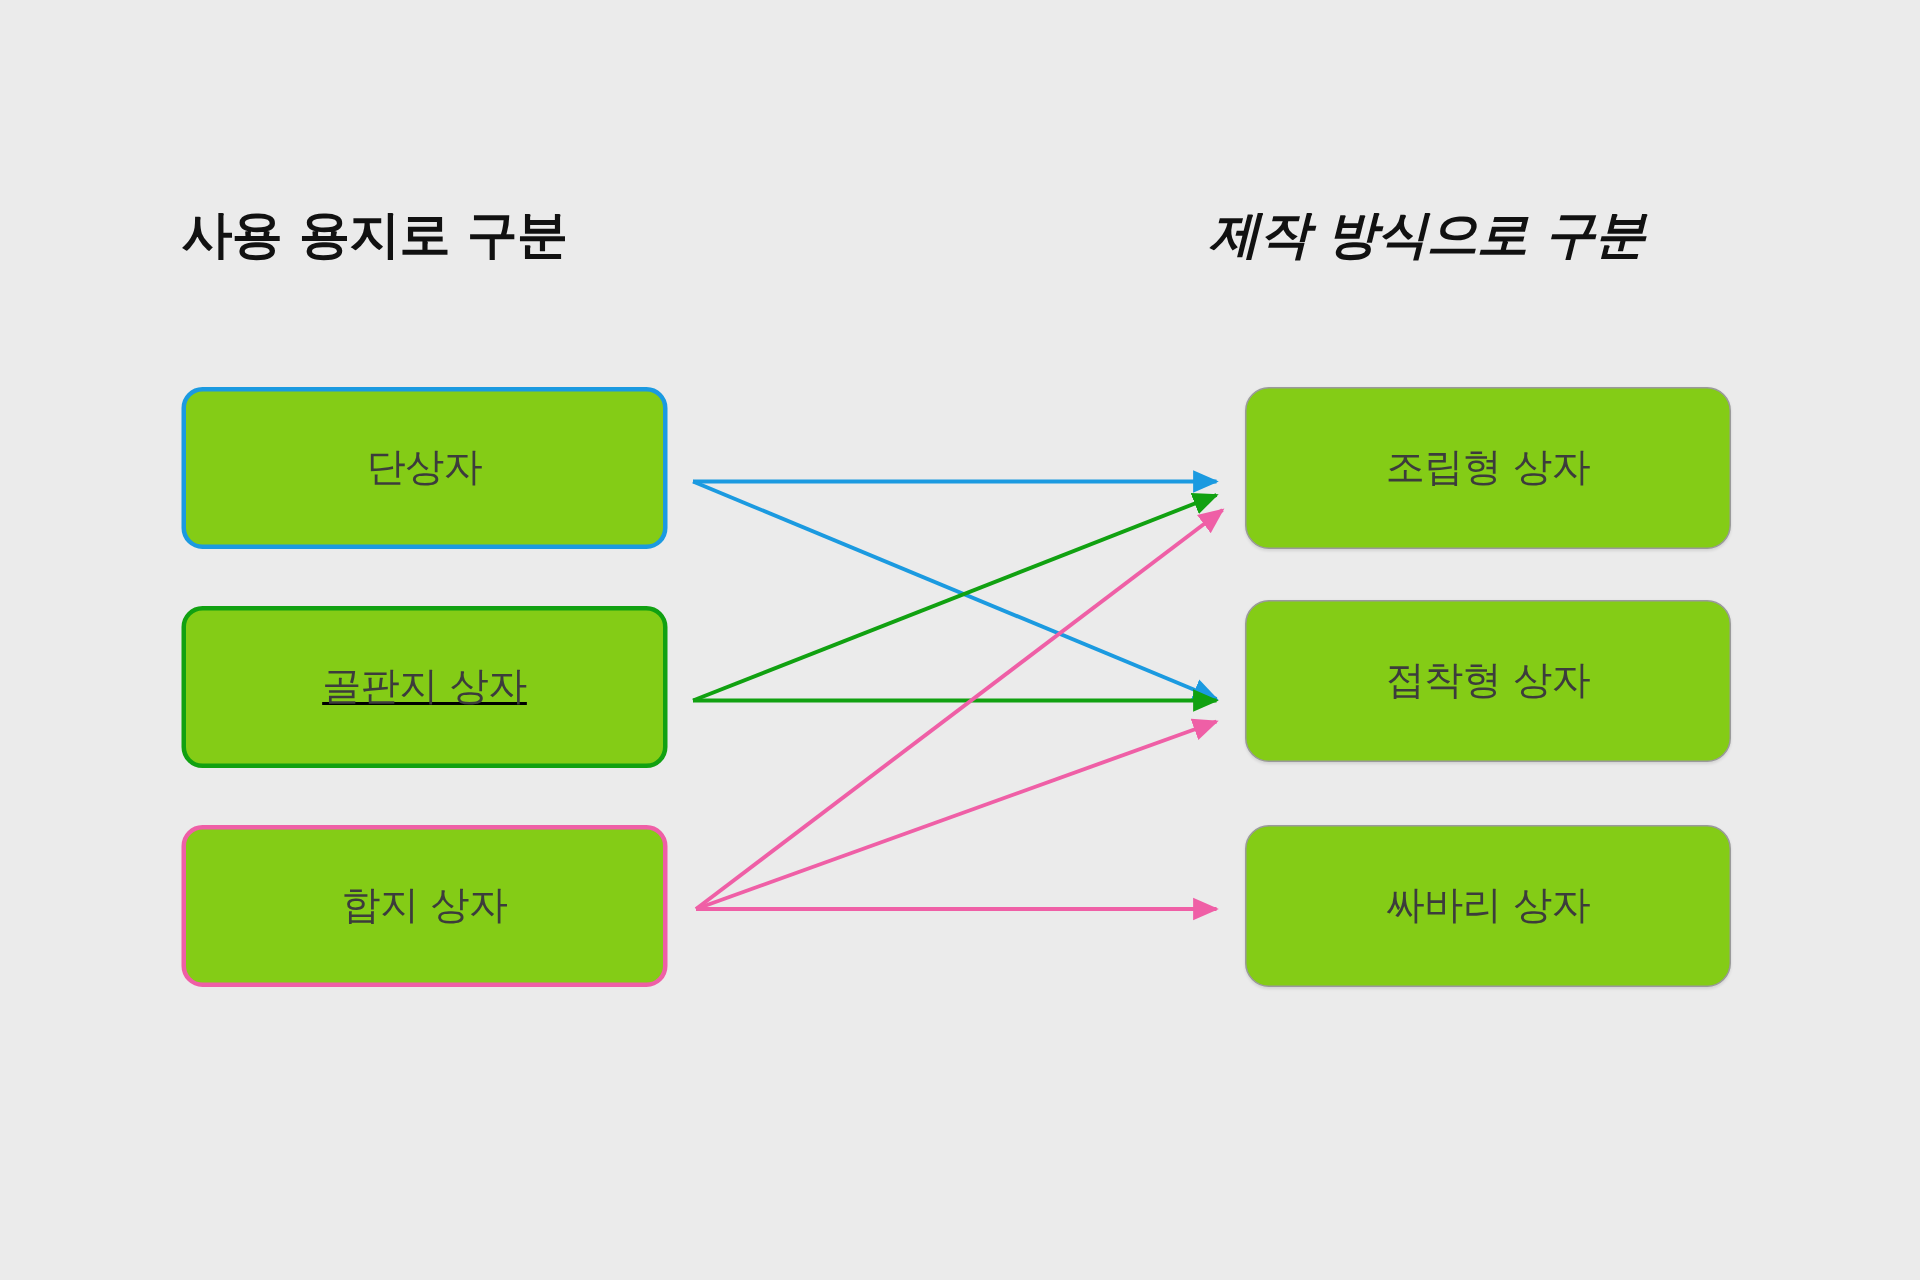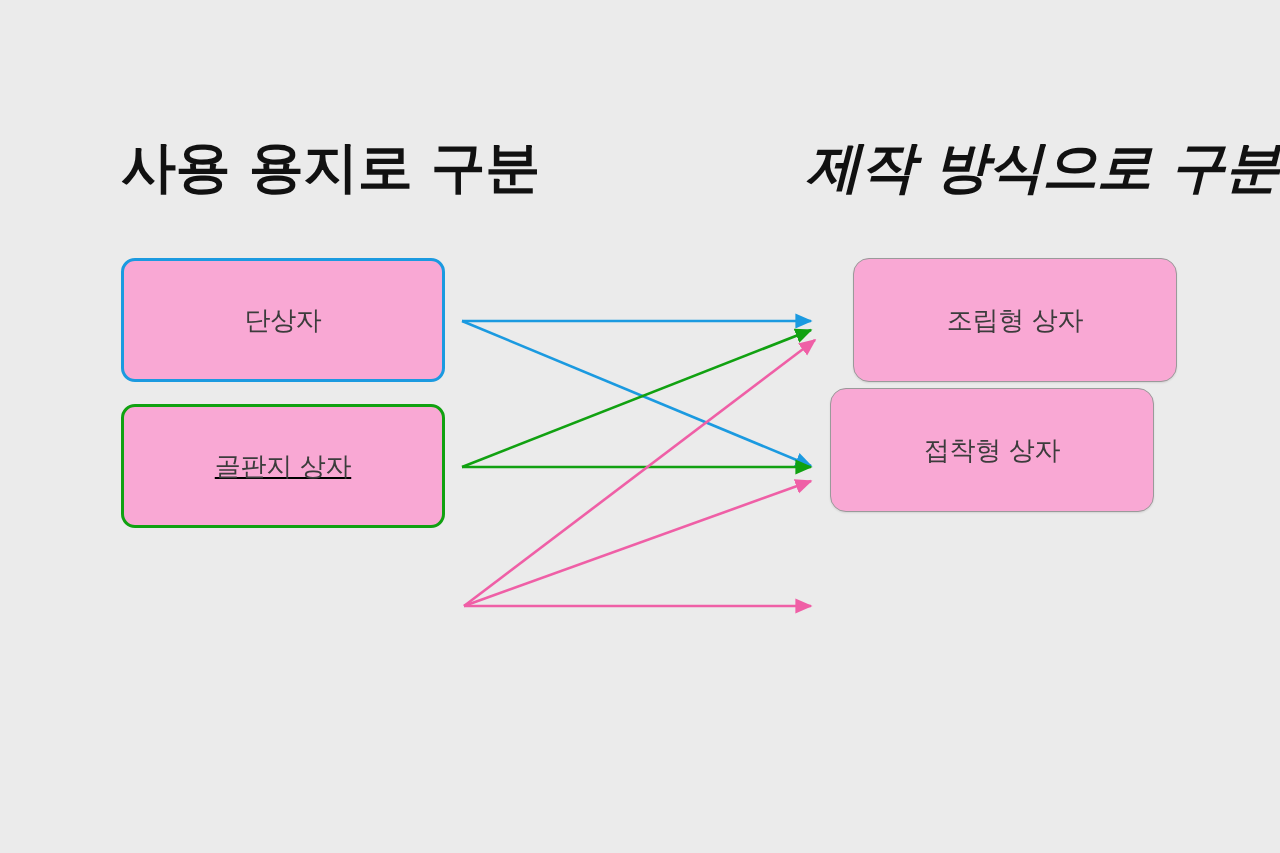--- a/index.html
+++ b/index.html
@@ -16,36 +16,36 @@
   }
   #stage {
     position: absolute;
     left: 0;
     top: 0;
     width: 1280px;
     height: 853px;
   }
   .heading {
     position: absolute;
-    font-size: 55px;
+    font-size: 34px;
     font-weight: bold;
     color: #111111;
     letter-spacing: -0.5px;
     white-space: nowrap;
     line-height: 1;
   }
   #heading-left  { left: 121px; top: 140px; }
   #heading-right { left: 806px; top: 140px; font-style: italic; }
 
   .node {
     position: absolute;
     width: 324px;
-    height: 124px;
+    height: 108px;
     box-sizing: border-box;
-    background: #f9a8d4;
+    background: #84cc16;
     border-radius: 14px;
     display: flex;
     align-items: center;
     justify-content: center;
     border-style: solid;
     border-width: 3px;
   }
   .node .node-label {
     font-size: 26px;
     color: #3c3c3c;
@@ -58,22 +58,22 @@
     border-width: 1.5px;
     border-color: #9a9a9a;
     border-radius: 16px;
     box-shadow: 0 1px 2px rgba(0,0,0,0.10);
   }
 
   #node-l1 { left: 121px; top: 258px; border-color: #1b9ae0; }
   #node-l2 { left: 121px; top: 404px; border-color: #11a111; text-decoration: underline; }
   #node-l3 { left: 121px; top: 550px; border-color: #ef5fa6; }
 
-  #node-r1 { left: 830px; top: 258px; margin-left: 23px; }
-  #node-r2 { left: 830px; top: 388px; }
+  #node-r1 { left: 830px; top: 258px; }
+  #node-r2 { left: 830px; top: 400px; }
   #node-r3 { left: 830px; top: 550px; }
 
   #edges {
     position: absolute;
     left: 0;
     top: 0;
     width: 1280px;
     height: 853px;
     pointer-events: none;
   }
@@ -114,21 +114,27 @@
 
     <line x1="464" y1="606" x2="811" y2="606" stroke="#ef5fa6" stroke-width="2.6" marker-end="url(#ah-pink)"></line>
   </svg>
 
   <div class="node left" id="node-l1">
     <span class="node-label">단상자</span>
   </div>
   <div class="node left" id="node-l2">
     <span class="node-label">골판지 상자</span>
   </div>
+  <div class="node left" id="node-l3">
+    <span class="node-label">합지 상자</span>
+  </div>
 
   <div class="node right" id="node-r1">
     <span class="node-label">조립형 상자</span>
   </div>
   <div class="node right" id="node-r2">
     <span class="node-label">접착형 상자</span>
   </div>
+  <div class="node right" id="node-r3">
+    <span class="node-label">싸바리 상자</span>
+  </div>
 
 </div>
 
 </body></html>

